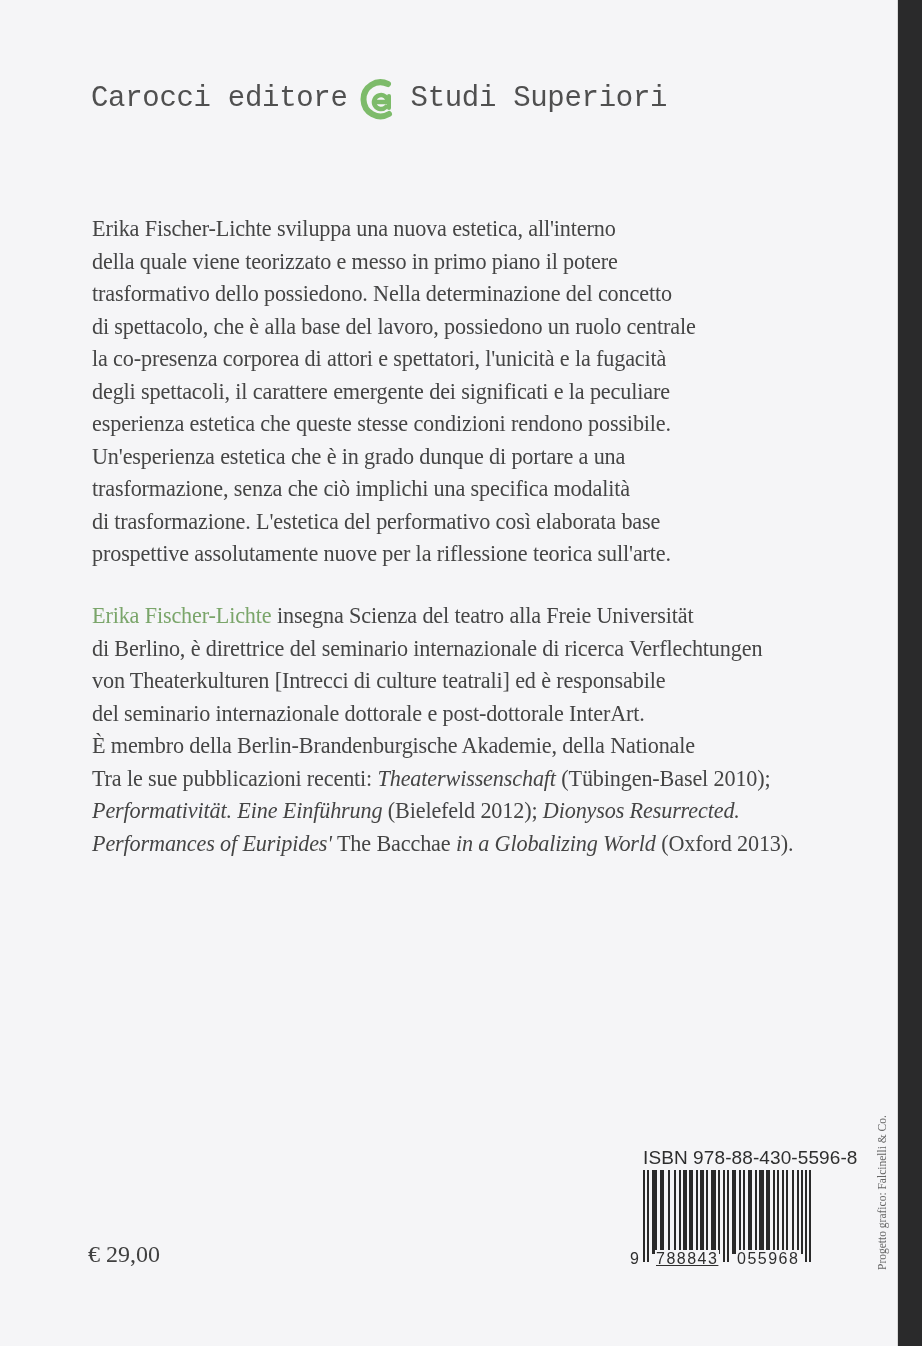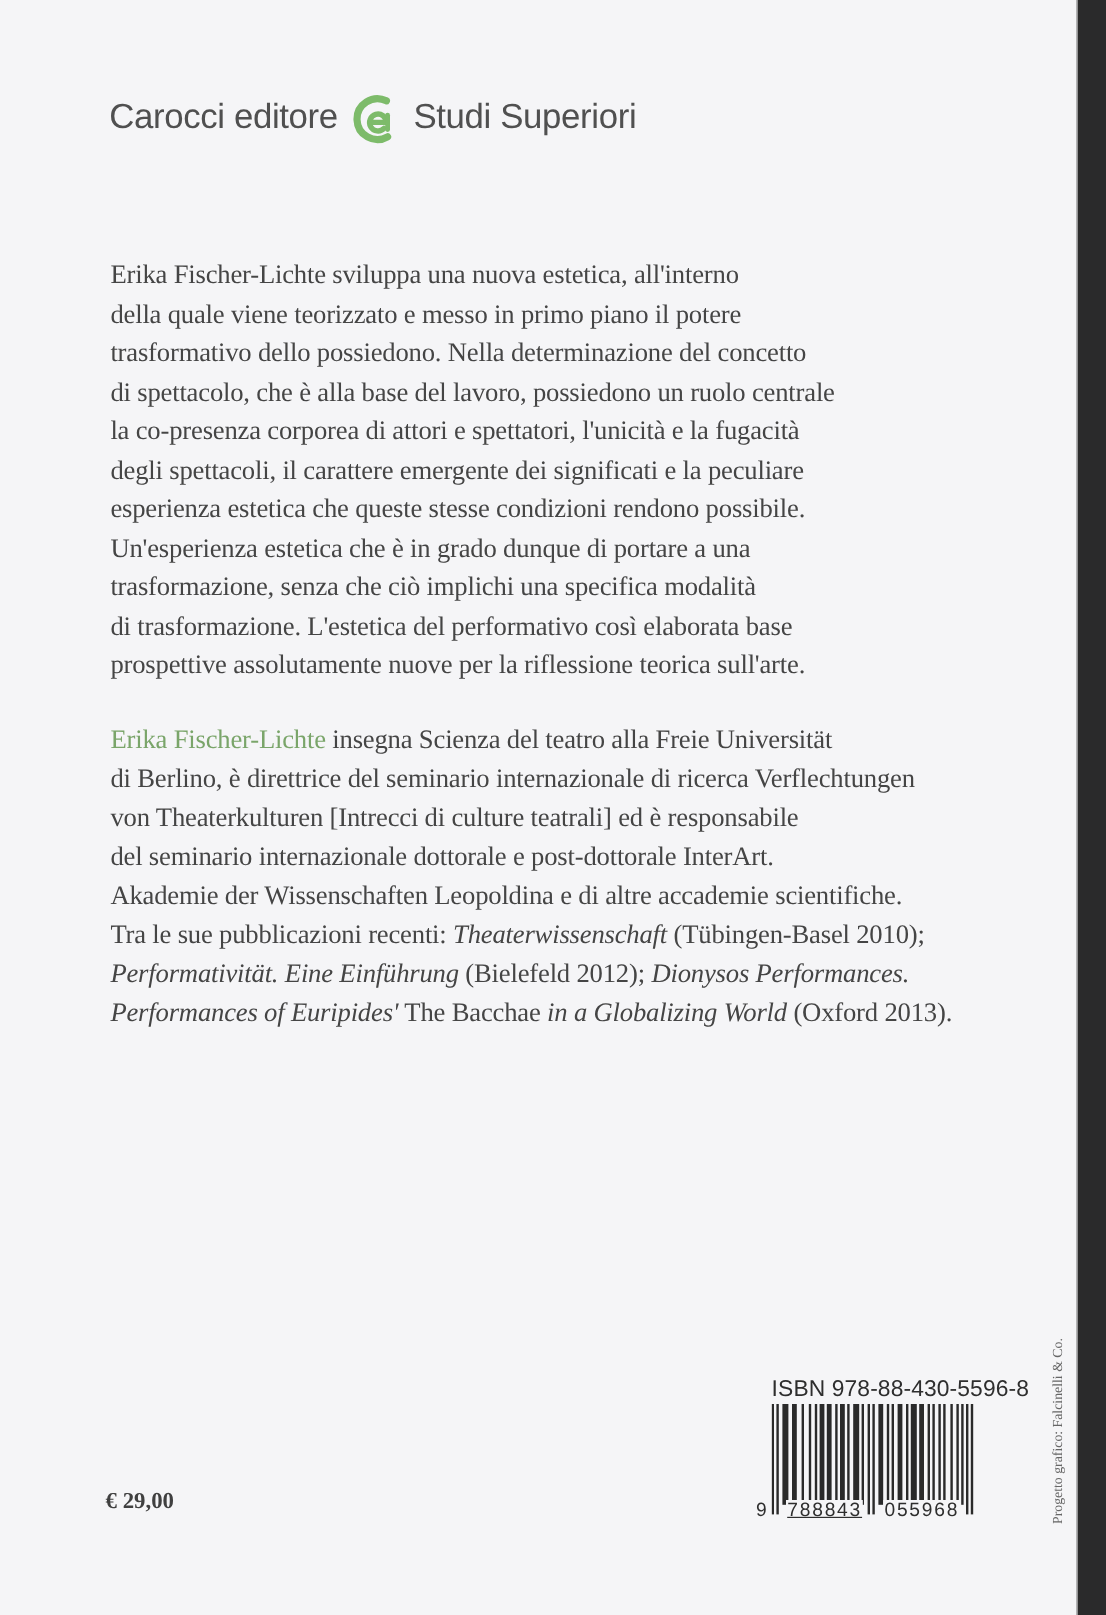--- a/index.html
+++ b/index.html
@@ -28,21 +28,21 @@
       position: absolute;
       left: 91px;
       top: 76px;
       height: 44px;
       display: flex;
       align-items: center;
       white-space: nowrap;
     }
     .header .publisher,
     .header .series {
-      font-family: Liberation Sans, sans-serif;
+      font-family: Liberation Mono, monospace;
       font-size: 29px;
       color: #505050;
       letter-spacing: -0.3px;
     }
     .header .logo {
       margin: 0 9px 0 10px;
       width: 44px;
       height: 44px;
       display: inline-block;
     }
@@ -64,23 +64,22 @@
     #para2 { top: 600px; }
     .author-name {
       color: #7aa56a;
     }
     .it { font-style: italic; }
     .price {
       position: absolute;
       left: 88px;
       top: 1241px;
       font-family: "Liberation Serif", "DejaVu Serif", serif;
-      font-size: 19px;
+      font-size: 24px;
       color: #404040;
-      font-weight: bold;
     }
     .isbn-label {
       position: absolute;
       left: 643px;
       top: 1147px;
       font-family: "Liberation Sans", "DejaVu Sans", sans-serif;
       font-size: 19px;
       color: #2e2e2e;
       letter-spacing: 0.1px;
     }
@@ -144,23 +143,23 @@
   <span class="line">trasformazione, senza che ciò implichi una specifica modalità</span>
   <span class="line">di trasformazione. L'estetica del performativo così elaborata base</span>
   <span class="line">prospettive assolutamente nuove per la riflessione teorica sull'arte.</span>
 </div>
 
 <div class="text-block" id="para2">
   <span class="line"><span class="author-name">Erika Fischer-Lichte</span><span> insegna Scienza del teatro alla Freie Universität</span></span>
   <span class="line">di Berlino, è direttrice del seminario internazionale di ricerca Verflechtungen</span>
   <span class="line">von Theaterkulturen [Intrecci di culture teatrali] ed è responsabile</span>
   <span class="line">del seminario internazionale dottorale e post-dottorale InterArt.</span>
-  <span class="line">Akademie der Wissenschaften Leopoldina e di altre accademie scientifiche.</span>
+  <span class="line">È membro della Berlin-Brandenburgische Akademie, della Nationale</span>
   <span class="line"><span>Tra le sue pubblicazioni recenti: </span><span class="it">Theaterwissenschaft</span><span> (Tübingen-Basel 2010);</span></span>
-  <span class="line"><span class="it">Performativität. Eine Einführung</span><span> (Bielefeld 2012); </span><span class="it">Dionysos Performances.</span></span>
+  <span class="line"><span class="it">Performativität. Eine Einführung</span><span> (Bielefeld 2012); </span><span class="it">Dionysos Resurrected.</span></span>
   <span class="line"><span class="it">Performances of Euripides'</span><span> The Bacchae </span><span class="it">in a Globalizing World</span><span> (Oxford 2013).</span></span>
 </div>
 
 <div class="price">€ 29,00</div>
 
 <div class="isbn-label">ISBN 978-88-430-5596-8</div>
 
 <svg class="barcode" viewBox="0 0 170 98" preserveAspectRatio="none">
   <g fill="#2a2a2a">
 

